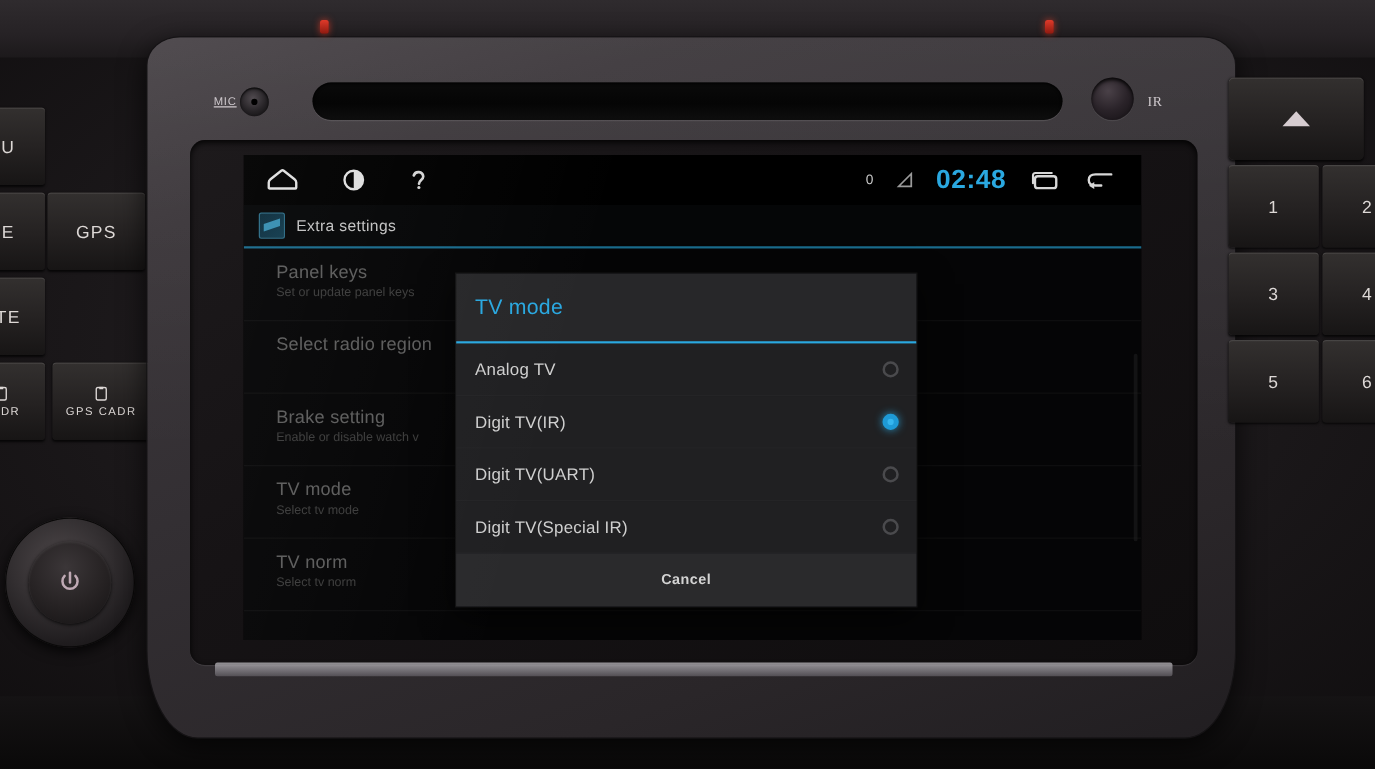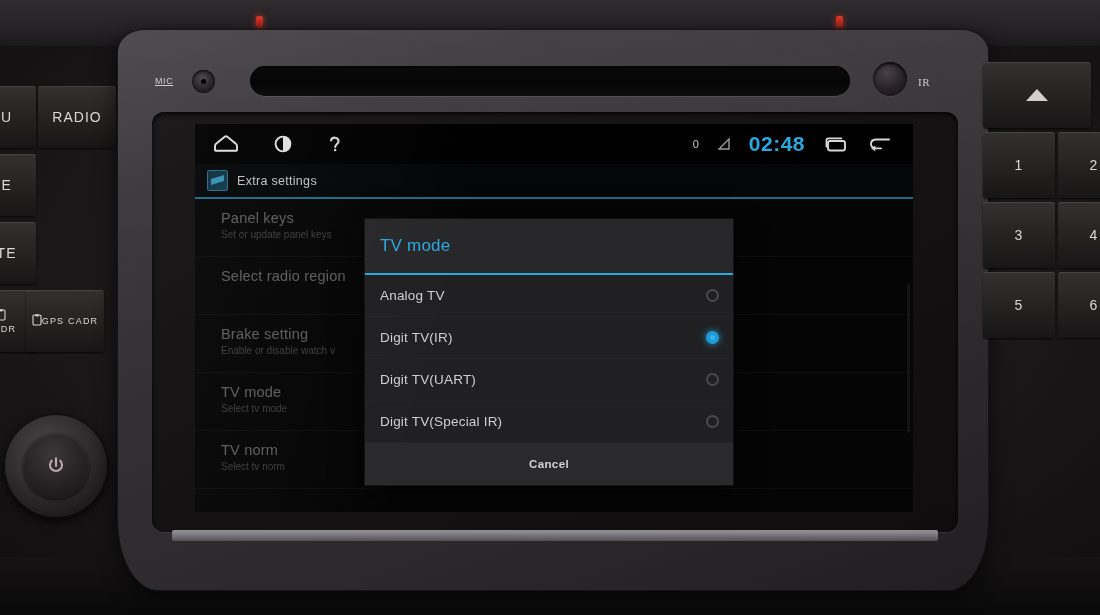--- a/index.html
+++ b/index.html
@@ -52,21 +52,21 @@
   }
   .slot-led.l{left:256px;}
   .slot-led.r{left:836px;}
 
   .mic-hole{
     position:absolute;left:192px;top:70px;width:23px;height:23px;border-radius:50%;
     background:radial-gradient(circle at 45% 38%,#514b50,#262326 55%,#0c0b0c 100%);
     box-shadow:inset 0 1px 2px rgba(0,0,0,.9);
   }
   .mic-hole:after{content:"";position:absolute;left:9px;top:9px;width:5px;height:5px;border-radius:50%;background:#000;}
-  .mic-label{position:absolute;left:155px;top:76px;font-size:9px;color:#cfc9cd;letter-spacing:.6px;text-decoration:underline;}
+  .mic-label{position:absolute;left:171px;top:76px;font-size:9px;color:#cfc9cd;letter-spacing:.6px;text-decoration:underline;}
 
   .ir-eye{
     position:absolute;left:873px;top:62px;width:34px;height:34px;border-radius:50%;
     background:radial-gradient(circle at 40% 32%,#4a4148,#2a2329 50%,#120f12 100%);
     box-shadow:inset 0 2px 3px rgba(0,0,0,.85),0 1px 0 rgba(255,255,255,.07);
   }
   .ir-label{position:absolute;left:918px;top:76px;font-size:11px;color:#cfc9cd;letter-spacing:.6px;font-family:Liberation Serif, serif;}
 
   
   .bezel{
@@ -218,40 +218,40 @@
 <body>
 
 <div id="head-unit">
 
   <div class="dash-top"></div>
   <div class="dash-bottom"></div>
 
   <div class="btn" style="left:-34px;top:86px;width:70px;height:62px;">
     <span>NU</span>
   </div>
-  <div class="btn" style="left:38px;top:86px;width:78px;height:62px;">
-    <span>RADIO</span>
-  </div>
 
   <div class="btn" style="left:-34px;top:154px;width:70px;height:62px;">
     <span>DE</span>
+  </div>
+  <div class="btn" style="left:38px;top:154px;width:78px;height:62px;">
+    <span>GPS</span>
   </div>
 
   <div class="btn" style="left:-34px;top:222px;width:70px;height:62px;">
     <span>UTE</span>
   </div>
 
   <div class="btn small" style="left:-34px;top:290px;width:70px;height:62px;flex-direction:column;">
     <svg class="kico" viewBox="0 0 10 12">
       <rect x="1" y="1" width="8" height="10" rx="1.2" fill="none" stroke="#ddd8d6" stroke-width="1.1"></rect>
       <rect x="3.4" y="0.4" width="3.2" height="2" fill="#ddd8d6"></rect>
     </svg>
     <span>CADR</span>
   </div>
-  <div class="btn small" style="left:26px;top:290px;width:78px;height:62px;flex-direction:row;">
+  <div class="btn small" style="left:42px;top:290px;width:78px;height:62px;flex-direction:column;">
     <svg class="kico" viewBox="0 0 10 12">
       <rect x="1" y="1" width="8" height="10" rx="1.2" fill="none" stroke="#ddd8d6" stroke-width="1.1"></rect>
       <rect x="3.4" y="0.4" width="3.2" height="2" fill="#ddd8d6"></rect>
     </svg>
     <span>GPS CADR</span>
   </div>
 
   <div class="knob">
     <div class="knob-inner">
       <svg width="22" height="22" viewBox="0 0 24 24">

